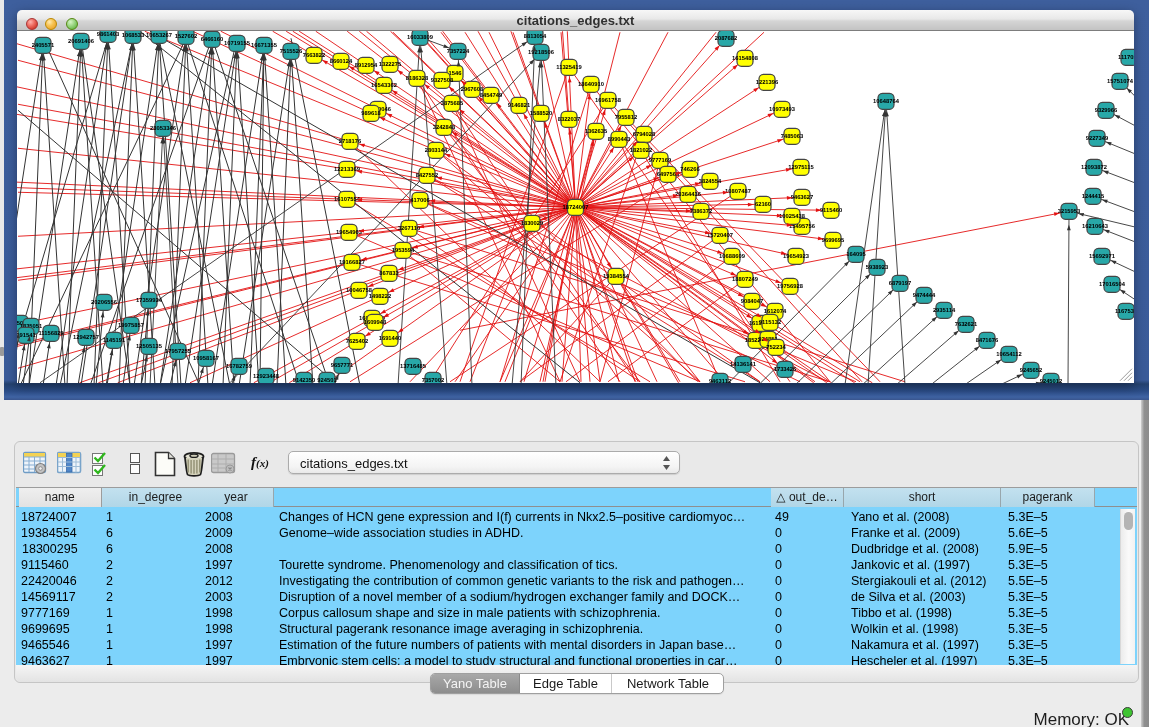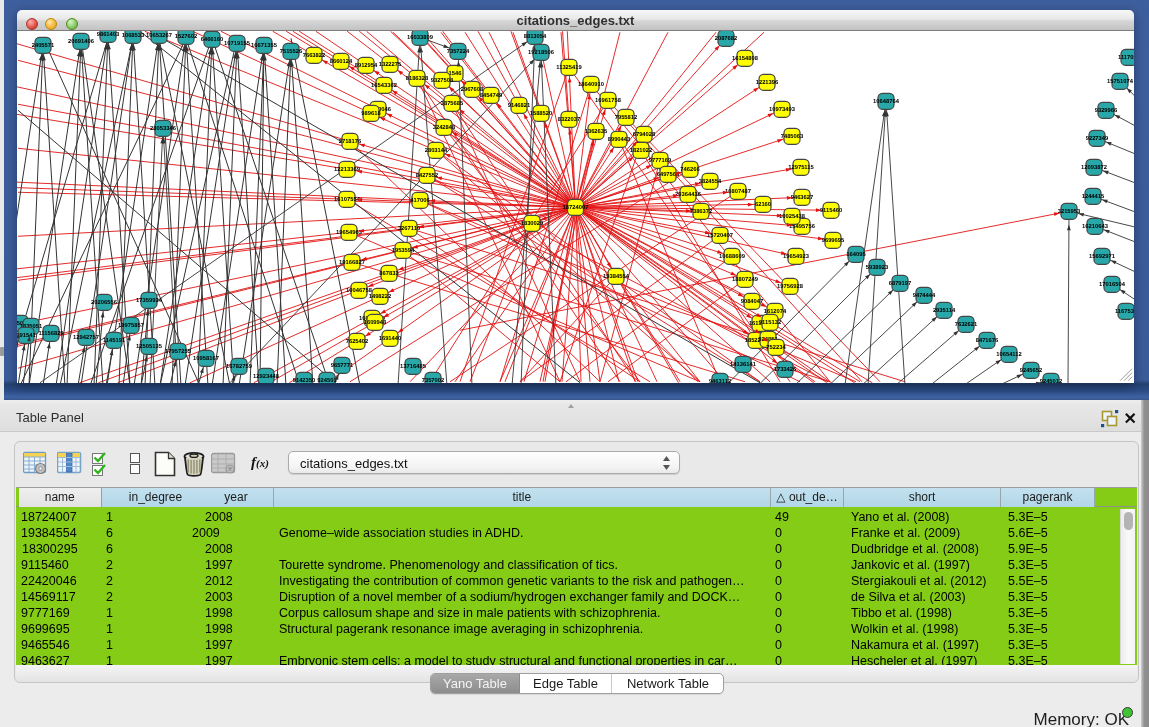--- a/index.html
+++ b/index.html
@@ -14,21 +14,21 @@
 #canvas{position:absolute;left:0;top:21px;width:1117px;height:352px;background:#fff}
 #bottom{position:absolute;left:0;top:400px;width:1149px;height:327px;background:#ececec}
 #tphead{position:absolute;left:0;top:3px;width:1149px;height:29px;background:linear-gradient(180deg,#e8e8e8,#dedede);border-bottom:1px solid #c9c9c9}
 #tphead span{position:absolute;left:16px;top:7px;font-size:13px;color:#2e2e2e}
 #grip{position:absolute;left:566px;top:0px;width:14px;height:5px;color:#8a8a8a;font-size:7px;text-align:center;line-height:5px}
 #closex{position:absolute;right:12px;top:6px;font-size:16px;font-weight:bold;color:#111}
 #panel{position:absolute;left:14px;top:41px;width:1125px;height:242px;background:#e9e9e9;border:1px solid #c5c5c5;border-radius:6px}
 #toolbar{position:absolute;left:0;top:0;width:100%;height:45px}
 #dropdown{position:absolute;left:273px;top:9px;width:392px;height:23px;background:linear-gradient(180deg,#ffffff,#f4f4f4 70%,#e9e9e9);border:1px solid #ababab;border-radius:5px;box-shadow:0 1px 1px rgba(0,0,0,.12)}
 #dropdown span{position:absolute;left:11px;top:4px;font-size:13px;color:#111}
-#table{position:absolute;left:1px;top:45px;width:1121px;height:178px;background:#84cc16;border-top:1px solid #9c9c9c}
+#table{position:absolute;left:1px;top:45px;width:1121px;height:178px;background:#7dd3fc;border-top:1px solid #9c9c9c}
 #thead{position:absolute;left:0;top:0;width:100%;height:19px;border-bottom:1px solid #8f8f8f}
 .th{position:absolute;top:0;height:19px;background:linear-gradient(180deg,#c3e1ef,#b1d6e7);border-right:1px solid #98a6ac;font-size:12px;color:#1c1c1c;text-align:center;line-height:19px}
 .thg{background:linear-gradient(180deg,#efefef,#e2e2e2);border-right:1px solid #9c9c9c}
 .tr{position:absolute;left:0;width:100%;height:16px;font-size:12.5px;color:#000;white-space:nowrap}
 .tr div{position:absolute;top:0;line-height:16px;overflow:hidden}
 #vscroll{position:absolute;right:2px;top:21px;width:15px;height:155px;background:linear-gradient(90deg,#ececec,#fafafa 55%,#f2f2f2);border-left:1px solid #d8d8d8}
 #vthumb{position:absolute;left:3px;top:3px;width:9px;height:18px;background:#b4b4b4;border-radius:5px}
 #hstrip{position:absolute;left:1px;top:223px;width:1121px;height:17px;background:linear-gradient(180deg,#f5f5f5,#e3e3e3);border-radius:0 0 5px 5px}
 #tabs{position:absolute;left:430px;top:273px;width:294px;height:21px;border:1px solid #9f9f9f;border-radius:5px;background:#fff;box-shadow:0 1px 1px rgba(0,0,0,.08)}
 .tab{position:absolute;top:0;height:19px;font-size:13px;line-height:19px;text-align:center;color:#1a1a1a}
@@ -1041,33 +1041,20 @@
       </div>
     <div id="titlebar">
       <div class="tl" id="tlr"></div>
         <div class="tl" id="tly"></div>
         <div class="tl" id="tlg"></div>
       <div id="title">citations_edges.txt</div>
     </div>
   </div>
 </div>
 <div id="bottom">
-  <div id="tphead">
-      <span>Table Panel</span>
-    <svg id="grip" style="left:563px;top:1px" width="16" height="6">
-        <path d="M8,0 L11,4 L5,4 Z" fill="#a0a0a0"></path>
-      </svg>
-    <svg style="position:absolute;right:30px;top:7px" width="18" height="18">
-      <rect x="1.5" y="1.5" width="9" height="9" fill="#eef4fb" stroke="#a9982f" stroke-width="1.6"></rect>
-      <rect x="6.5" y="6.5" width="9" height="9" fill="#eef4fb" stroke="#a9982f" stroke-width="1.6"></rect>
-      <rect x="14" y="0" width="3.2" height="3.2" fill="#1d4f8c"></rect>
-        <rect x="0" y="14" width="3.2" height="3.2" fill="#1d4f8c"></rect>
-    </svg>
-    <div id="closex">✕</div>
-  </div>
   <div id="panel">
     <div id="toolbar">
         <svg class="ticon" style="left:8px" width="30" height="30">
           <rect x="0.5" y="1.5" width="22" height="20" rx="1.5" fill="#eef4fa" stroke="#6f9cc5" stroke-width="1.3"></rect>
           <rect x="1" y="2" width="21" height="4" fill="#f3d254"></rect>
           <path d="M1,6 h21 M1,10 h21 M1,14 h21 M1,18 h21 M6,6 v15 M11.5,6 v15 M17,6 v15" stroke="#88aed2" stroke-width="1"></path>
           <circle cx="17.5" cy="17.5" r="5" fill="#c2c2c2" stroke="#808080" stroke-width="1.2"></circle>
           <circle cx="17.5" cy="17.5" r="1.8" fill="#eeeeee" stroke="#808080" stroke-width="0.8"></circle>
         </svg>
         <svg class="ticon" style="left:42px" width="30" height="30">
@@ -1109,37 +1096,37 @@
             <path d="M4.5,0 L8,5 L1,5 Z" fill="#555"></path>
             <path d="M4.5,14 L8,9 L1,9 Z" fill="#555"></path>
           </svg>
       </div>
     </div>
     <div id="table">
       <div id="thead">
           <div class="th thg" style="left:2.5px;width:83.5px">name</div>
           <div class="th" style="left:86px;width:108px">in_degree</div>
           <div class="th" style="left:183.5px;width:74px">year</div>
-          <div class="th" style="left:257.5px;width:497.5px">title</div>
           <div class="th" style="left:755px;width:73px">△ out_de…</div>
           <div class="th" style="left:828px;width:157px">short</div>
           <div class="th" style="left:985px;width:94px">pagerank</div>
         </div>
       <div class="tr" style="top:21px">
           <div style="left:5px;width:80px">18724007</div>
           <div style="left:90px;width:90px">1</div>
           <div style="left:189px;width:70px">2008</div>
+          <div style="left:263px;width:488px">Changes of HCN gene expression and I(f) currents in Nkx2.5–positive cardiomyoc…</div>
           <div style="left:759px;width:68px">49</div>
           <div style="left:835px;width:150px">Yano et al. (2008)</div>
           <div style="left:992px;width:85px">5.3E–5</div>
         </div>
 <div class="tr" style="top:37px">
           <div style="left:5px;width:80px">19384554</div>
           <div style="left:90px;width:90px">6</div>
-          <div style="left:176px;width:70px">2009</div>
+          <div style="left:189px;width:70px">2009</div>
           <div style="left:263px;width:488px">Genome–wide association studies in ADHD.</div>
           <div style="left:759px;width:68px">0</div>
           <div style="left:835px;width:150px">Franke et al. (2009)</div>
           <div style="left:992px;width:85px">5.6E–5</div>
         </div>
 <div class="tr" style="top:53px">
           <div style="left:6px;width:80px">18300295</div>
           <div style="left:90px;width:90px">6</div>
           <div style="left:189px;width:70px">2008</div>
           <div style="left:759px;width:68px">0</div>
@@ -1188,20 +1175,21 @@
           <div style="left:189px;width:70px">1998</div>
           <div style="left:263px;width:488px">Structural pagerank resonance image averaging in schizophrenia.</div>
           <div style="left:759px;width:68px">0</div>
           <div style="left:835px;width:150px">Wolkin et al. (1998)</div>
           <div style="left:992px;width:85px">5.3E–5</div>
         </div>
 <div class="tr" style="top:149px">
           <div style="left:5px;width:80px">9465546</div>
           <div style="left:90px;width:90px">1</div>
           <div style="left:189px;width:70px">1997</div>
+          <div style="left:263px;width:488px">Estimation of the future numbers of patients with mental disorders in Japan base…</div>
           <div style="left:759px;width:68px">0</div>
           <div style="left:835px;width:150px">Nakamura et al. (1997)</div>
           <div style="left:992px;width:85px">5.3E–5</div>
         </div>
 <div class="tr" style="top:165px">
           <div style="left:5px;width:80px">9463627</div>
           <div style="left:90px;width:90px">1</div>
           <div style="left:189px;width:70px">1997</div>
           <div style="left:263px;width:488px">Embryonic stem cells: a model to study structural and functional properties in car…</div>
           <div style="left:759px;width:68px">0</div>

